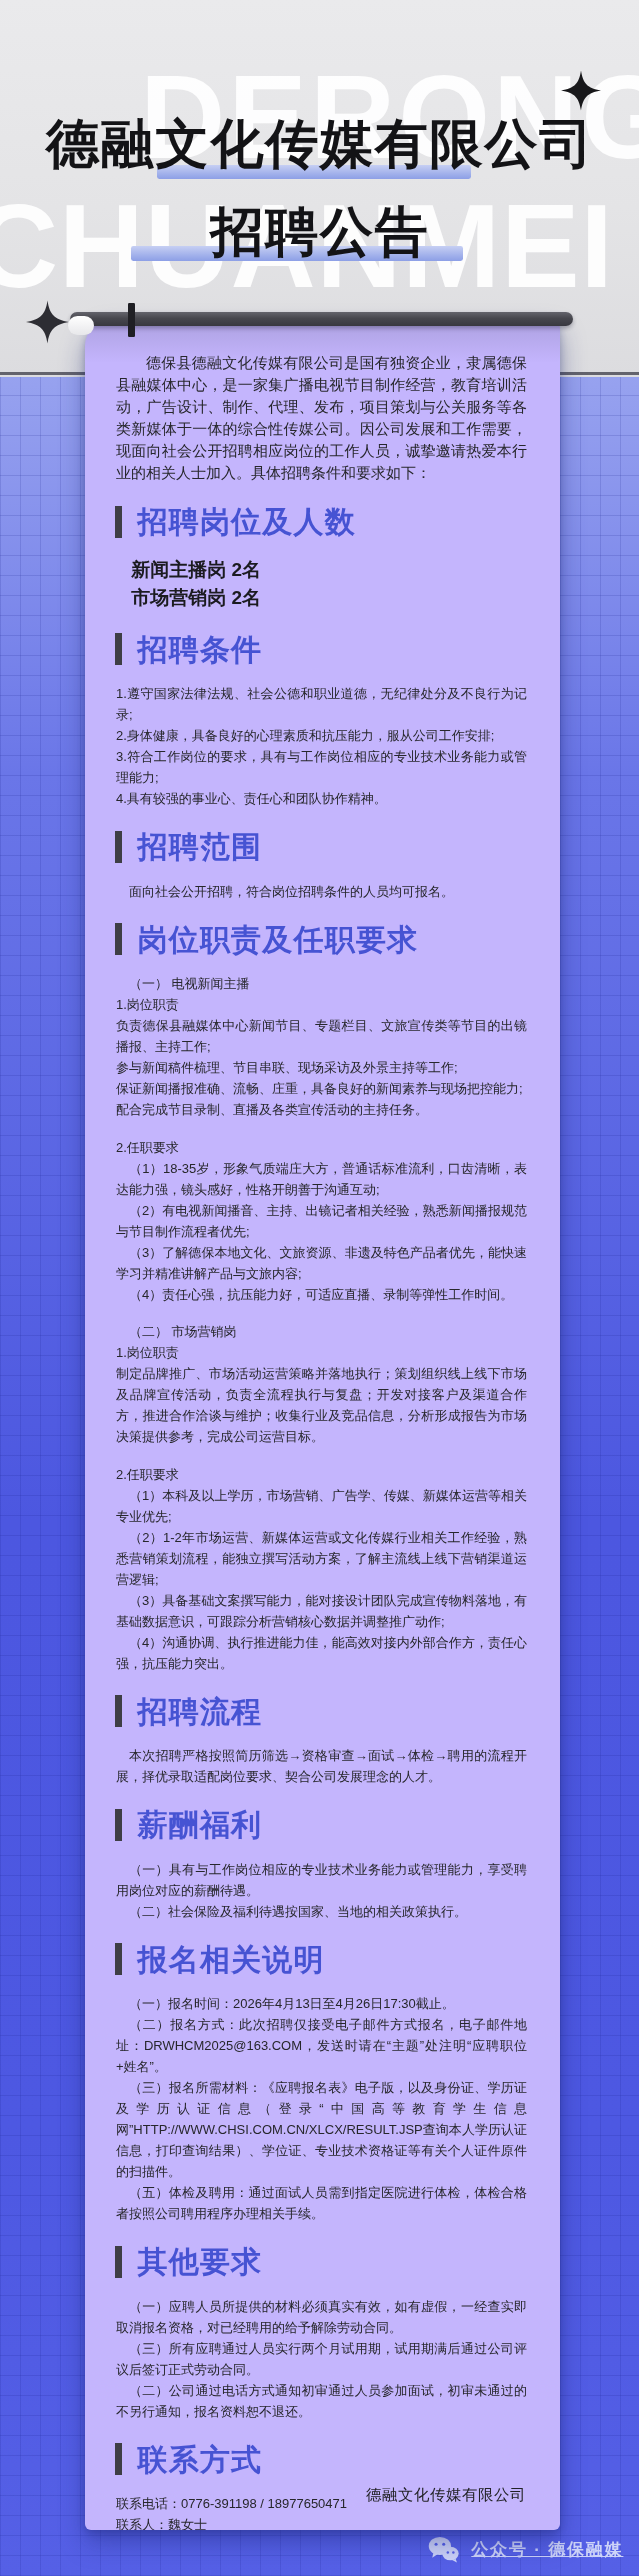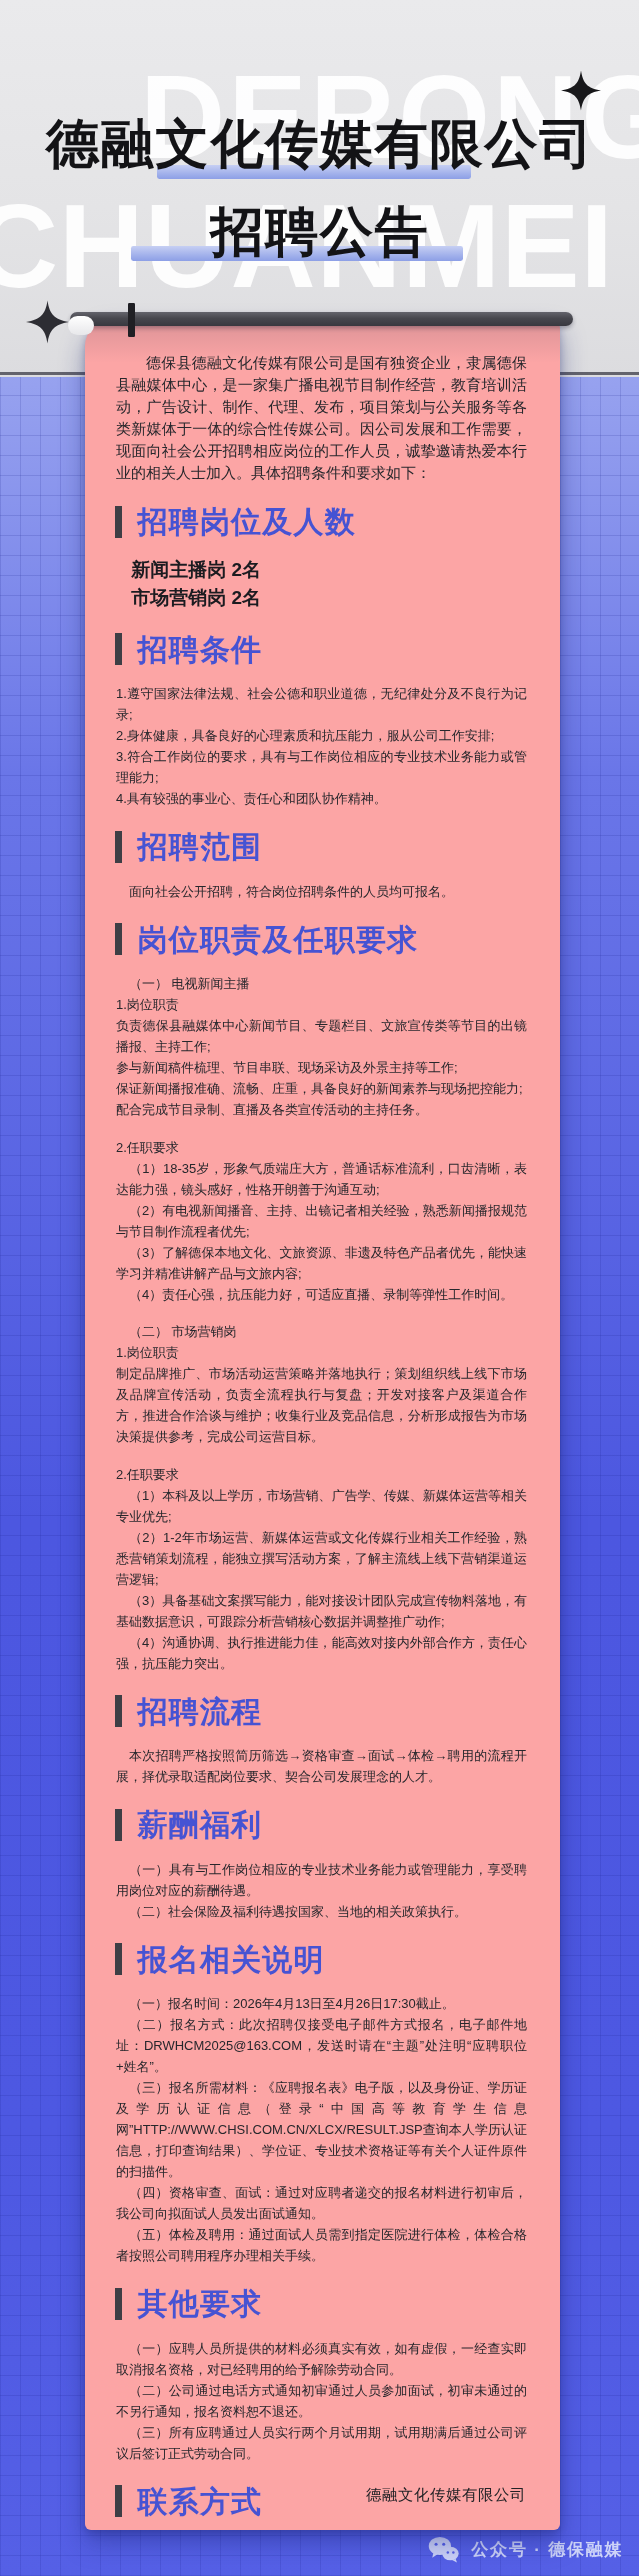--- a/index.html
+++ b/index.html
@@ -52,21 +52,21 @@
   }
   .curl{
     position:absolute;left:68px;top:316px;width:26px;height:19px;border-radius:9.5px;z-index:6;
     background:linear-gradient(180deg,#ffffff,#e7e7ea);
   }
   .tick{position:absolute;left:128px;top:303px;width:7px;height:34px;background:#1f1f24;border-radius:1.2px;z-index:7;}
 
   
   .paper{
     position:absolute;left:85px;top:319px;width:475px;height:2211px;z-index:3;
-    background:#fca5a5;
+    background:#c4b5fd;
     border-radius:27px 9.5px 6px 6px;
     box-shadow:0 12px 26px rgba(25,35,110,.40), 0 3px 7px rgba(25,35,110,.28);
   }
   .paper::before{
     content:"";position:absolute;left:0;top:0;right:0;height:44px;border-radius:inherit;
     background:linear-gradient(180deg,rgba(55,55,80,.17),rgba(55,55,80,0));pointer-events:none;
   }
   .paper-inner{
     position:absolute;left:0;top:0;right:0;bottom:0;box-sizing:border-box;
     padding:33px 33px 71px 31px;overflow:hidden;
@@ -80,21 +80,21 @@
   .job{margin:0;font-size:19px;line-height:28px;font-weight:bold;color:#1b1b20;text-indent:0.8em;}
   .sec{margin-top:13px;}
   .sec-head{display:flex;align-items:center;margin:0 0 9.5px -1.2px;}
   .sec-bar{width:7px;height:32px;background:#3e3e45;margin-right:7.7px;flex:none;}
   .sec-title{margin:8px;font-size:30px;line-height:33px;font-weight:bold;color:#4653d3;letter-spacing:1.2px;}
   .signature{position:absolute;right:34px;bottom:24px;font-size:15.4px;color:#222226;letter-spacing:0.6px;}
 
   
   .wechat{
     position:absolute;right:16.6px;top:2536px;z-index:2;display:flex;align-items:center;gap:11px;
-    color:#cdd3f8;font-size:17px;letter-spacing:1.8px;font-weight:bold;
+    color:#cdd3f8;font-size:17px;letter-spacing:1.8px;font-weight:bold;text-decoration:underline;
   }
   .wx-icon{display:inline-block;width:32px;height:27px;}
 </style>
 </head>
 <body>
 
 <div class="page">
 
   <div class="blue-bg"></div>
 
@@ -192,31 +192,30 @@
             <p class="p pi">（二）社会保险及福利待遇按国家、当地的相关政策执行。</p>
           </section>
           <section class="sec">
             <div class="sec-head">
               <span class="sec-bar"></span>
               <h3 class="sec-title">报名相关说明</h3>
             </div>
             <p class="p pi">（一）报名时间：2026年4月13日至4月26日17:30截止。</p>
             <p class="p pi">（二）报名方式：此次招聘仅接受电子邮件方式报名，电子邮件地址：DRWHCM2025@163.COM，发送时请在“主题”处注明“应聘职位+姓名”。</p>
             <p class="p pi">（三）报名所需材料：《应聘报名表》电子版，以及身份证、学历证及学历认证信息（登录“中国高等教育学生信息网”HTTP://WWW.CHSI.COM.CN/XLCX/RESULT.JSP查询本人学历认证信息，打印查询结果）、学位证、专业技术资格证等有关个人证件原件的扫描件。</p>
-            <p class="p pi">（四）资格审查、面试：通过对应聘者递交的报名材料进行初审后，我公司向拟面试人员发出面试通知。</p>
             <p class="p pi">（五）体检及聘用：通过面试人员需到指定医院进行体检，体检合格者按照公司聘用程序办理相关手续。</p>
           </section>
           <section class="sec">
             <div class="sec-head">
               <span class="sec-bar"></span>
               <h3 class="sec-title">其他要求</h3>
             </div>
             <p class="p pi">（一）应聘人员所提供的材料必须真实有效，如有虚假，一经查实即取消报名资格，对已经聘用的给予解除劳动合同。</p>
+            <p class="p pi">（三）所有应聘通过人员实行两个月试用期，试用期满后通过公司评议后签订正式劳动合同。</p>
             <p class="p pi">（二）公司通过电话方式通知初审通过人员参加面试，初审未通过的不另行通知，报名资料恕不退还。</p>
-            <p class="p pi">（三）所有应聘通过人员实行两个月试用期，试用期满后通过公司评议后签订正式劳动合同。</p>
           </section>
           <section class="sec">
             <div class="sec-head">
               <span class="sec-bar"></span>
               <h3 class="sec-title">联系方式</h3>
             </div>
             <p class="p">联系电话：0776-391198 / 18977650471</p>
             <p class="p">联系人：魏女士</p>
             <p class="p">地 址：广西德保县城关镇南隆大街225号（旧人社局办公楼二层）</p>
           </section>

